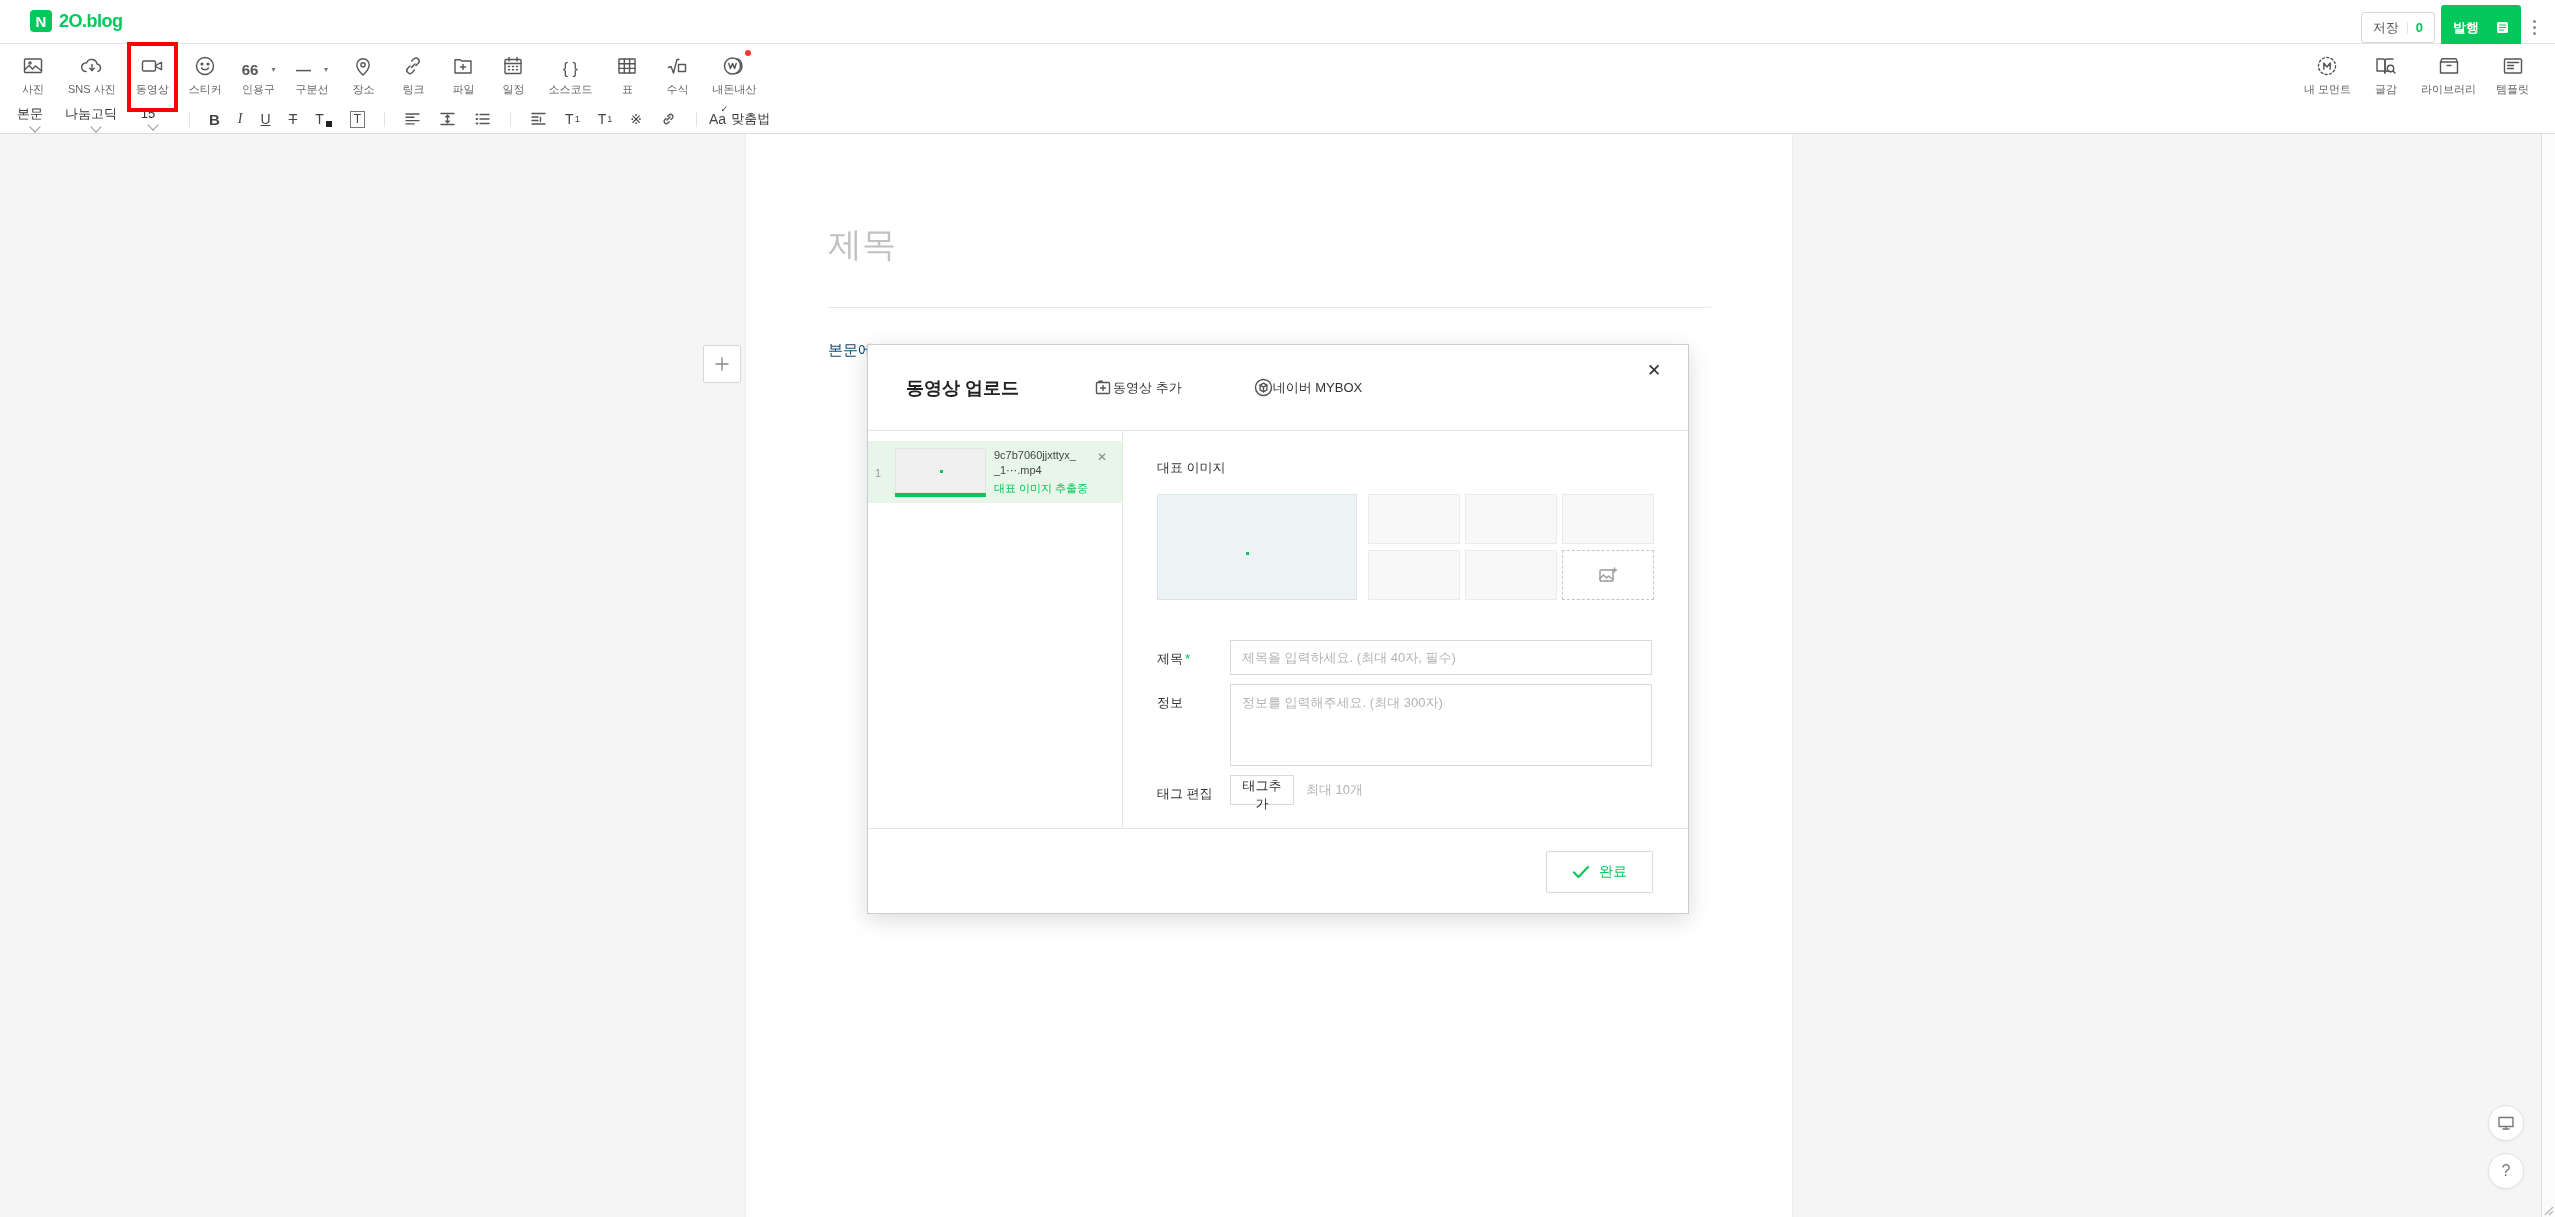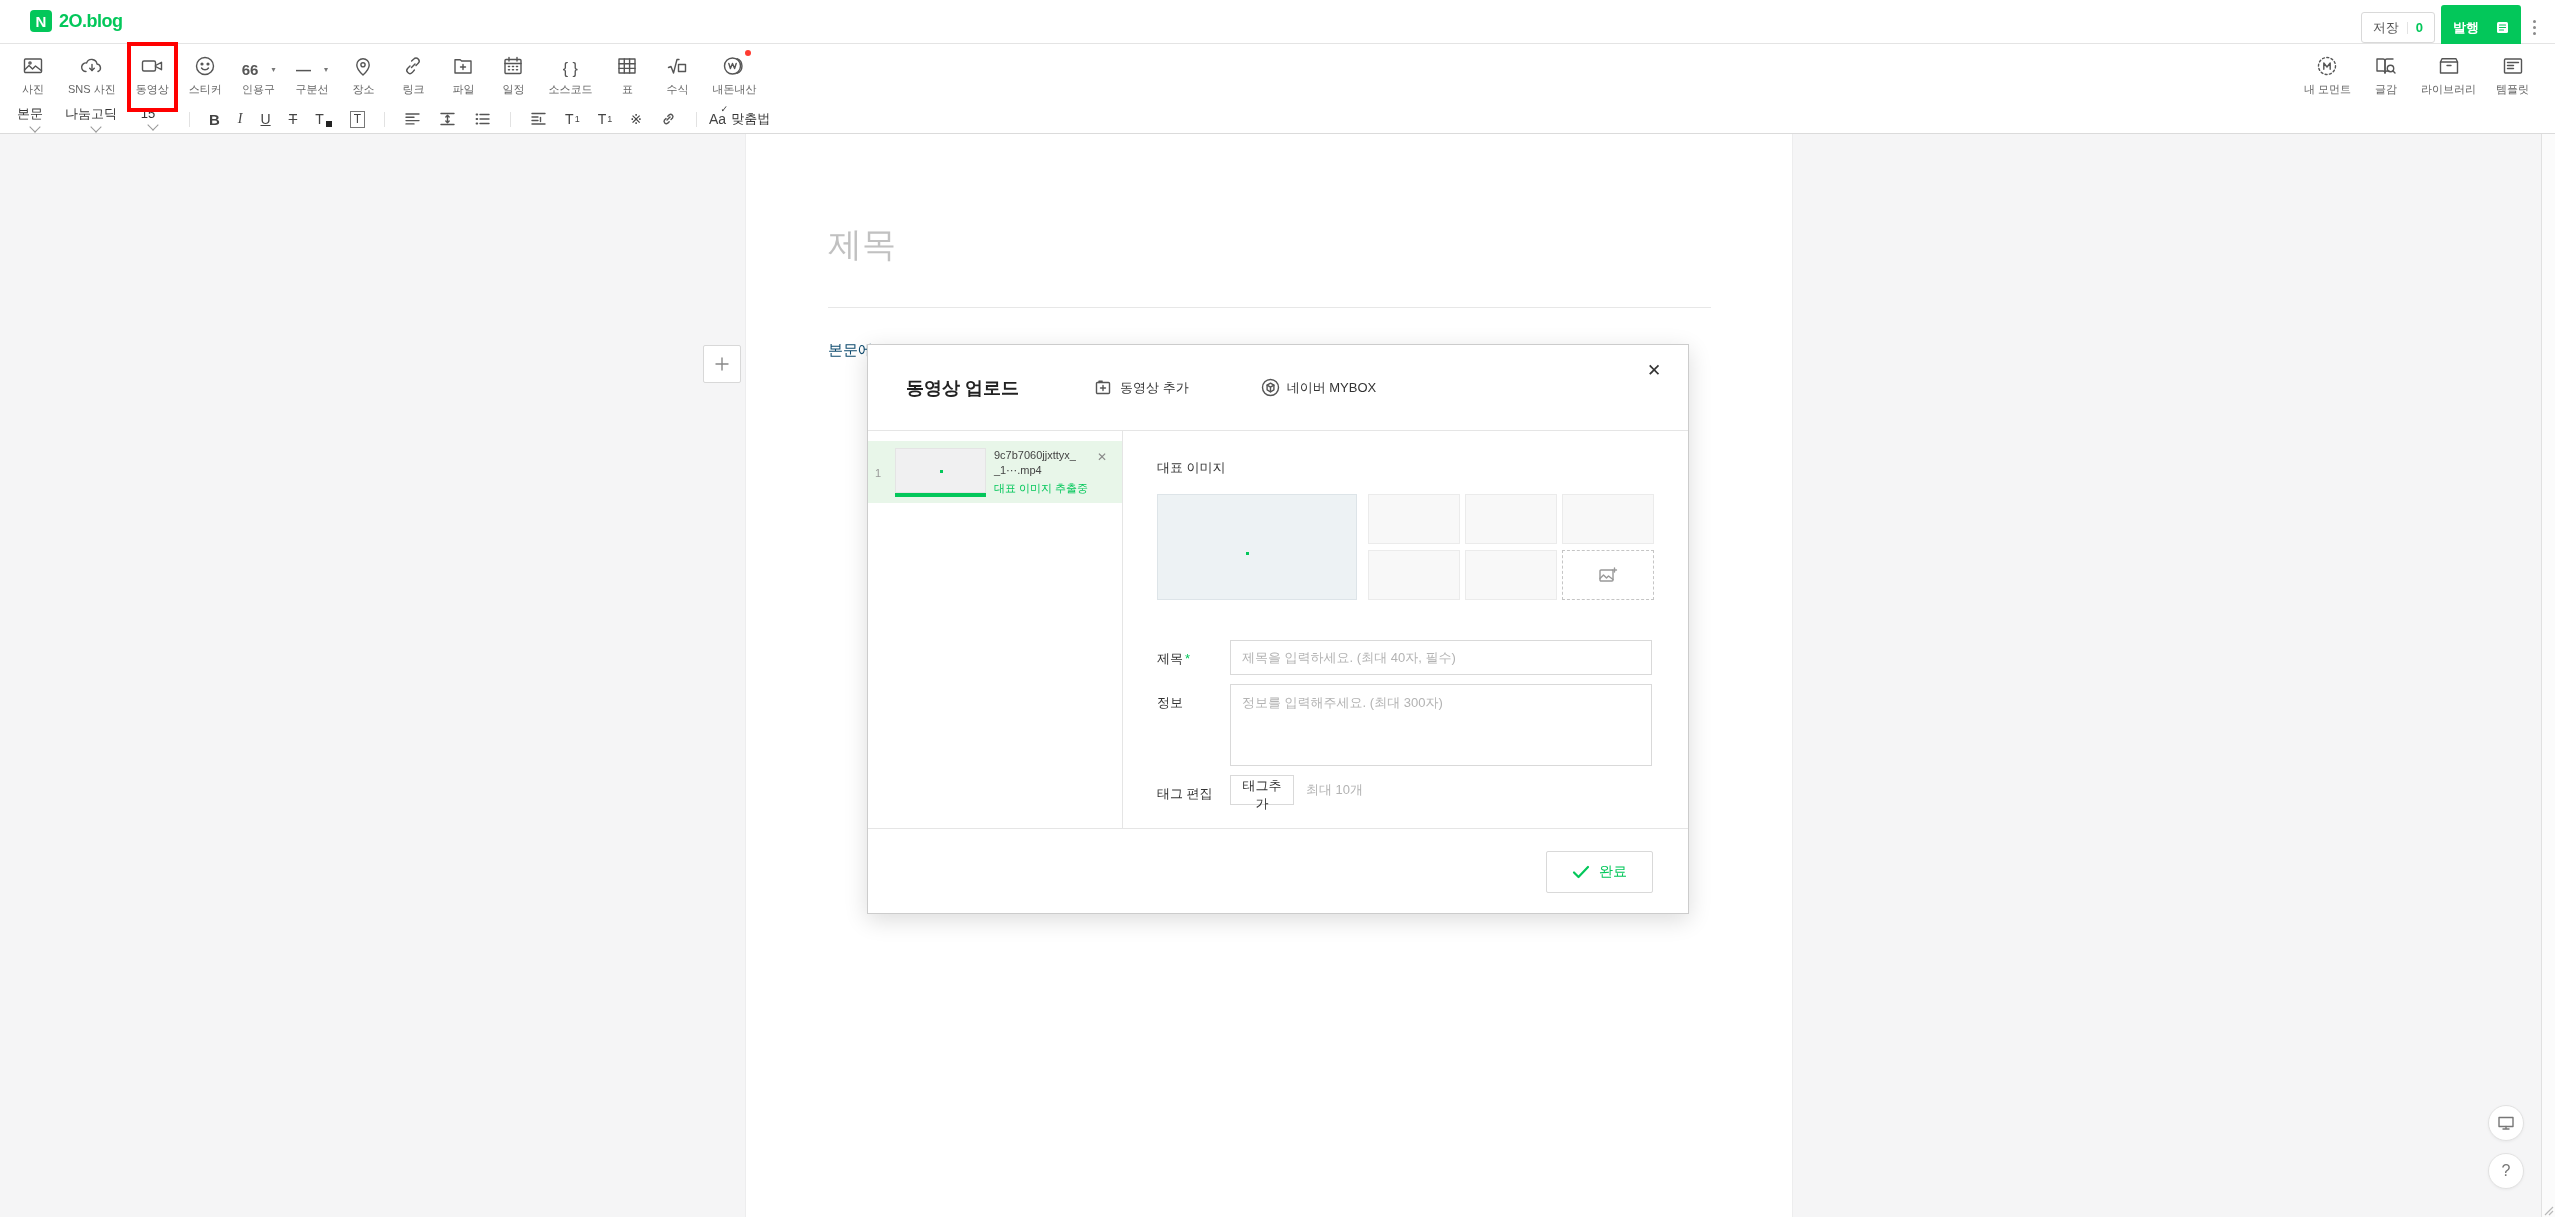--- a/index.html
+++ b/index.html
@@ -62,21 +62,21 @@
   .float-btn{position:absolute;width:34px;height:34px;border-radius:50%;background:#fff;border:1px solid #e2e2e2;box-shadow:0 1px 3px rgba(0,0,0,.05);display:flex;align-items:center;justify-content:center;cursor:pointer;color:#777;}
   .float-monitor{left:2488px;top:971px;}
   .float-help{left:2488px;top:1019px;font-size:16px;}
   .resize-grip{position:absolute;right:1px;bottom:1px;width:11px;height:11px;}
 
   
   .dialog{position:absolute;left:867px;top:210px;width:820px;height:568px;background:#fff;border:1px solid #ccc;box-shadow:0 6px 22px rgba(0,0,0,.14);z-index:10;}
   .dlg-header{position:absolute;top:0;left:0;right:0;height:86px;border-bottom:1px solid #e5e5e5;display:flex;align-items:center;padding-left:38px;box-sizing:border-box;}
   .dlg-title{font-size:18px;font-weight:bold;color:#222;}
   .dlg-tools{display:flex;align-items:center;gap:28px;margin-left:32px;}
-  .dlg-tool{display:flex;align-items:center;gap:7px;font-size:13px;color:#333;cursor:pointer;padding-left:44px;}
+  .dlg-tool{display:flex;align-items:center;font-size:13px;color:#333;cursor:pointer;padding-left:44px;}
   .dlg-close{position:absolute;right:22px;top:13px;width:24px;height:24px;display:flex;align-items:center;justify-content:center;cursor:pointer;}
   .dlg-body{position:absolute;top:86px;bottom:84px;left:0;right:0;display:flex;}
   .dlg-left{width:255px;border-right:1px solid #e5e5e5;box-sizing:border-box;}
   .file-row{margin-top:10px;height:62px;background:#e8f6e9;position:relative;display:flex;align-items:center;}
   .file-index{position:absolute;left:7px;top:26px;font-size:11px;color:#999;}
   .thumb-wrap{margin-left:27px;width:91px;}
   .thumb-box{width:91px;height:45px;background:#f0f0f1;border:1px solid #e4e4e4;box-sizing:border-box;position:relative;}
   .thumb-box .dot{position:absolute;left:44px;top:21px;width:3px;height:3px;background:#03c75a;}
   .thumb-bar{width:91px;height:4px;background:#03c75a;}
   .file-meta{margin-left:8px;font-size:11px;color:#444;line-height:1.35;}

